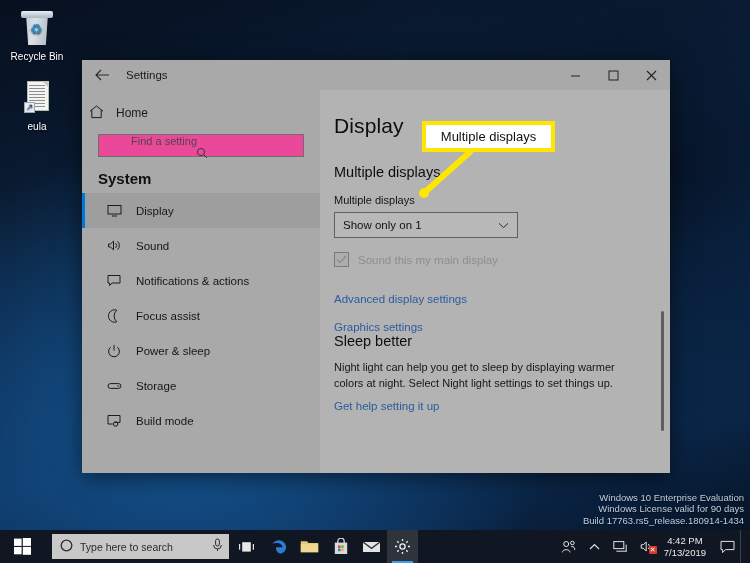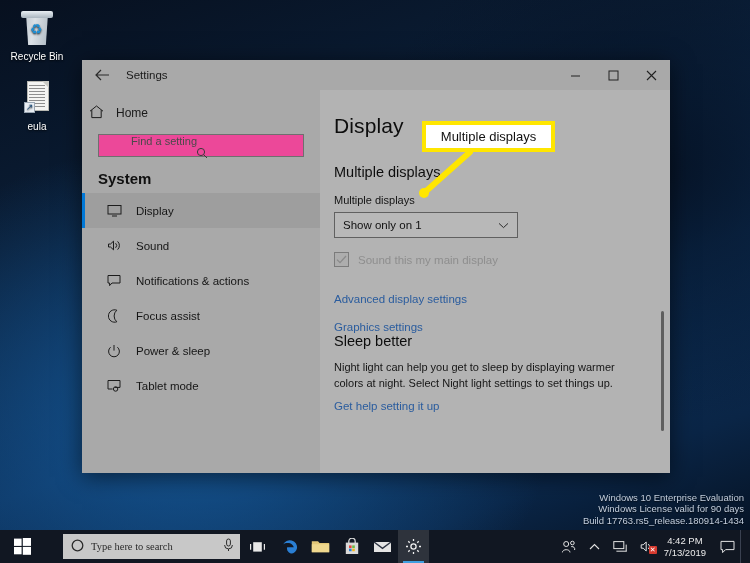--- a/index.html
+++ b/index.html
@@ -206,21 +206,21 @@
   
   .taskbar {
     position:absolute; left:0; bottom:0; width:750px; height:33px;
     background:#111722; display:flex; align-items:center;
   }
   .tb-start {
     width:44px; height:33px; display:flex; align-items:center; justify-content:center;
   }
   .tb-search {
     width:177px; height:25px; background:#c8c8c8; display:flex; align-items:center;
-    padding:0 6px 0 8px; gap:7px; margin-left:19px;font-family:Liberation Serif, serif;
+    padding:0 6px 0 8px; gap:7px; margin-left:8px;
   }
   .tb-search .txt { flex:1; font-size:10.5px; color:#2b2b2b; }
   .tb-btn {
     width:31px; height:33px; display:flex; align-items:center; justify-content:center;
     position:relative;
   }
   .tb-btn.wide { width:34px; }
   .tb-btn.active { background:#2e333c; }
   .tb-btn.active::after {
     content:""; position:absolute; left:5px; right:5px; bottom:0; height:2px; background:#3f9fe0;
@@ -364,30 +364,39 @@
           <div class="nav-item">
             <span class="nav-ico">
               <svg width="14" height="14" viewBox="0 0 14 14" fill="none" stroke="#1c1c1c" stroke-width="1">
                 <path d="M3.6 3.2 A5.4 5.4 0 1 0 10.4 3.2"></path>
                   <path d="M7 1 V6.6"></path>
               </svg>
             </span>
             <span>Power &amp; sleep</span>
           </div>
 
+          <div class="nav-item">
+            <span class="nav-ico">
+              <svg width="15" height="10" viewBox="0 0 15 10" fill="none" stroke="#1c1c1c" stroke-width="1">
+                <rect x="1" y="2.6" width="13" height="4.8" rx="2.4"></rect>
+                  <path d="M10.5 5 H12.2"></path>
+              </svg>
+            </span>
+            <span>Storage</span>
+          </div>
 
           <div class="nav-item">
             <span class="nav-ico">
               <svg width="14" height="13" viewBox="0 0 14 13" fill="none" stroke="#1c1c1c" stroke-width="1">
                 <path d="M1 1.5 H13 V8.4 H7.6"></path>
                   <path d="M1 1.5 V10 H5.6"></path>
                 <circle cx="8.6" cy="10" r="2.2"></circle>
               </svg>
             </span>
-            <span>Tablet mode</span>
+            <span>Build mode</span>
           </div>
 
         </div>
       </div>
 
       <div class="content">
         <div class="content-inner">
 
           <h1 class="page-title">Display</h1>
 

